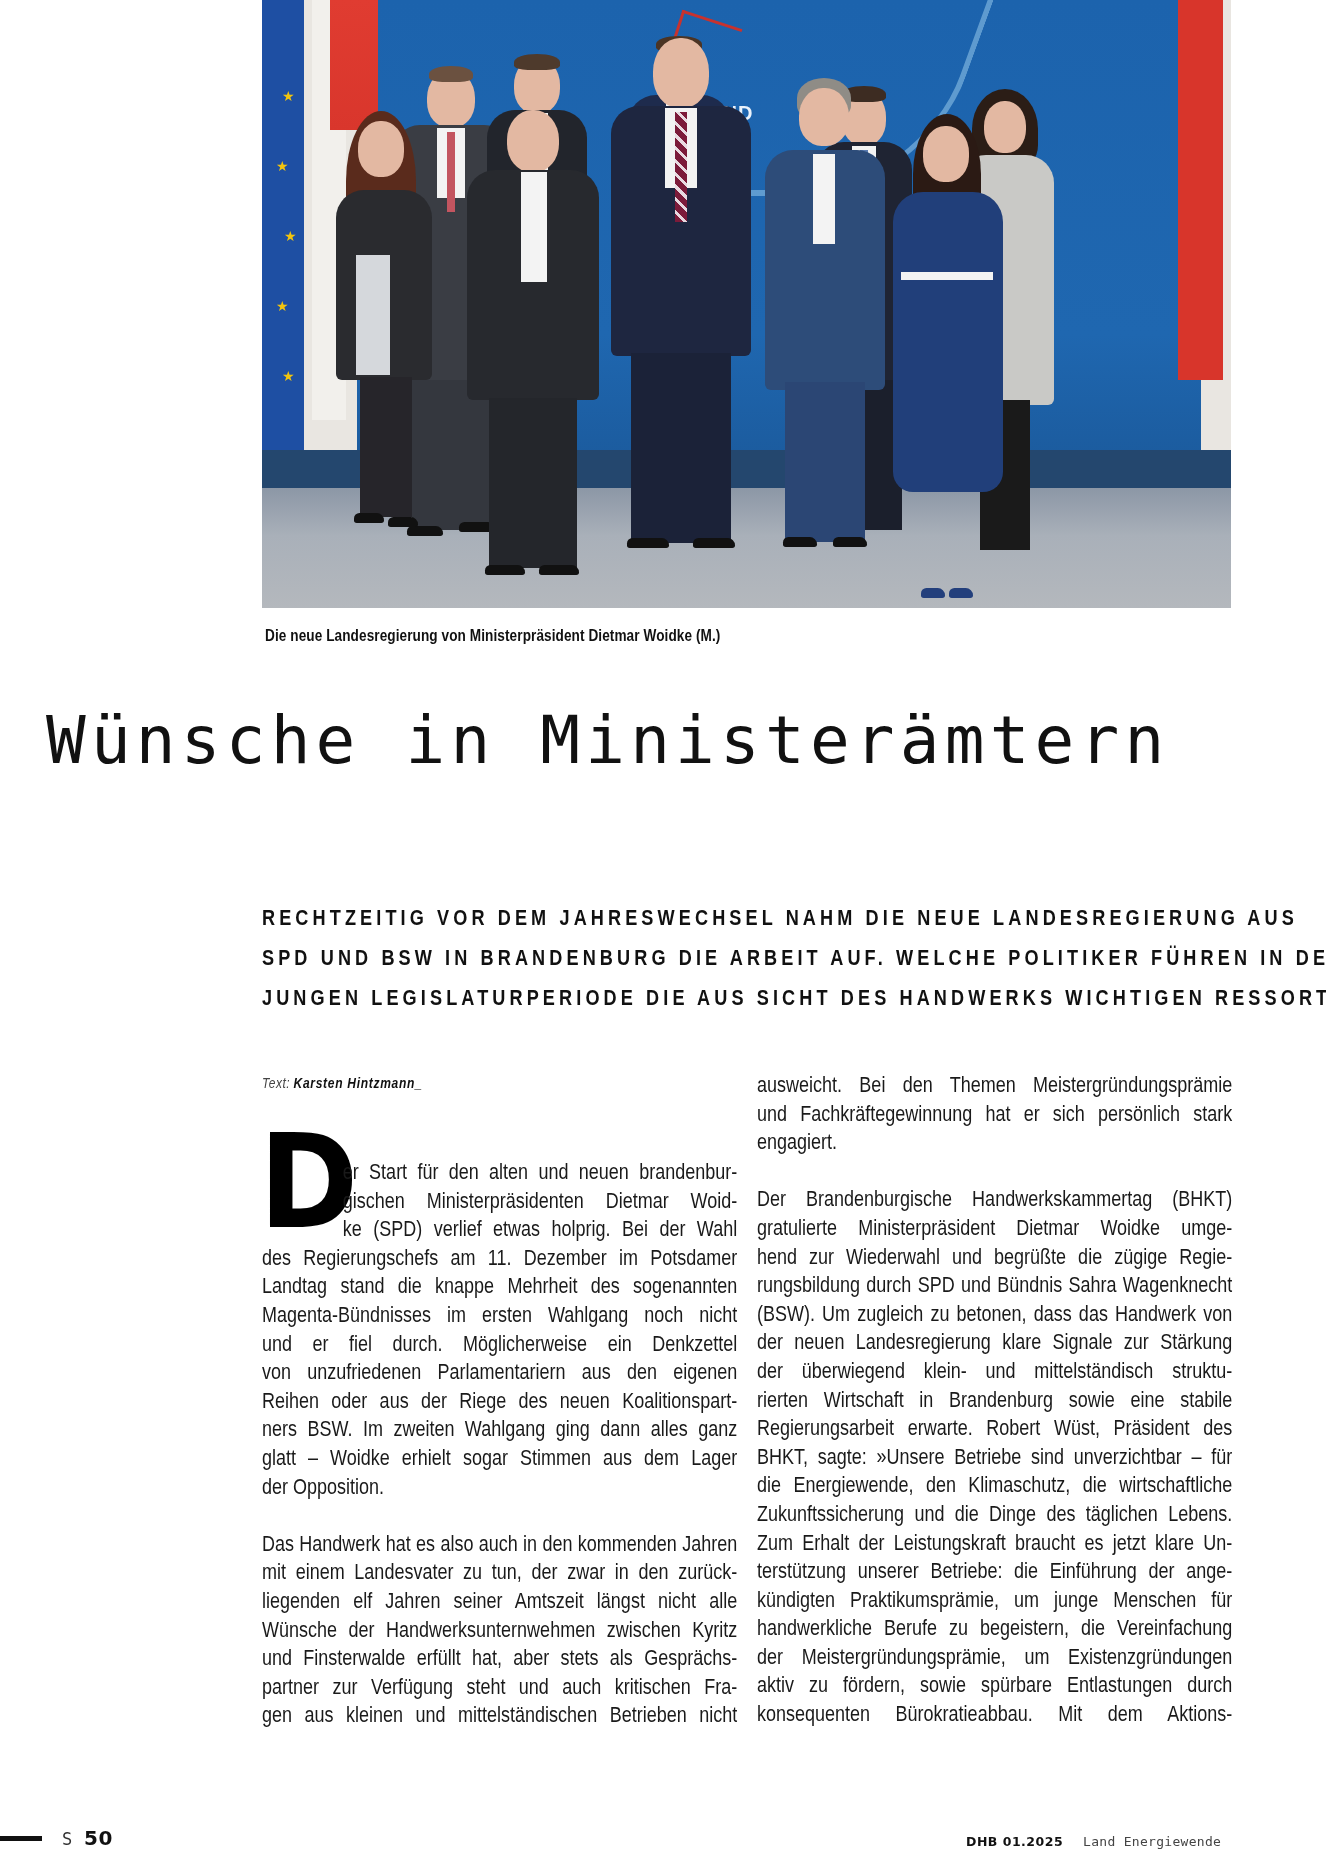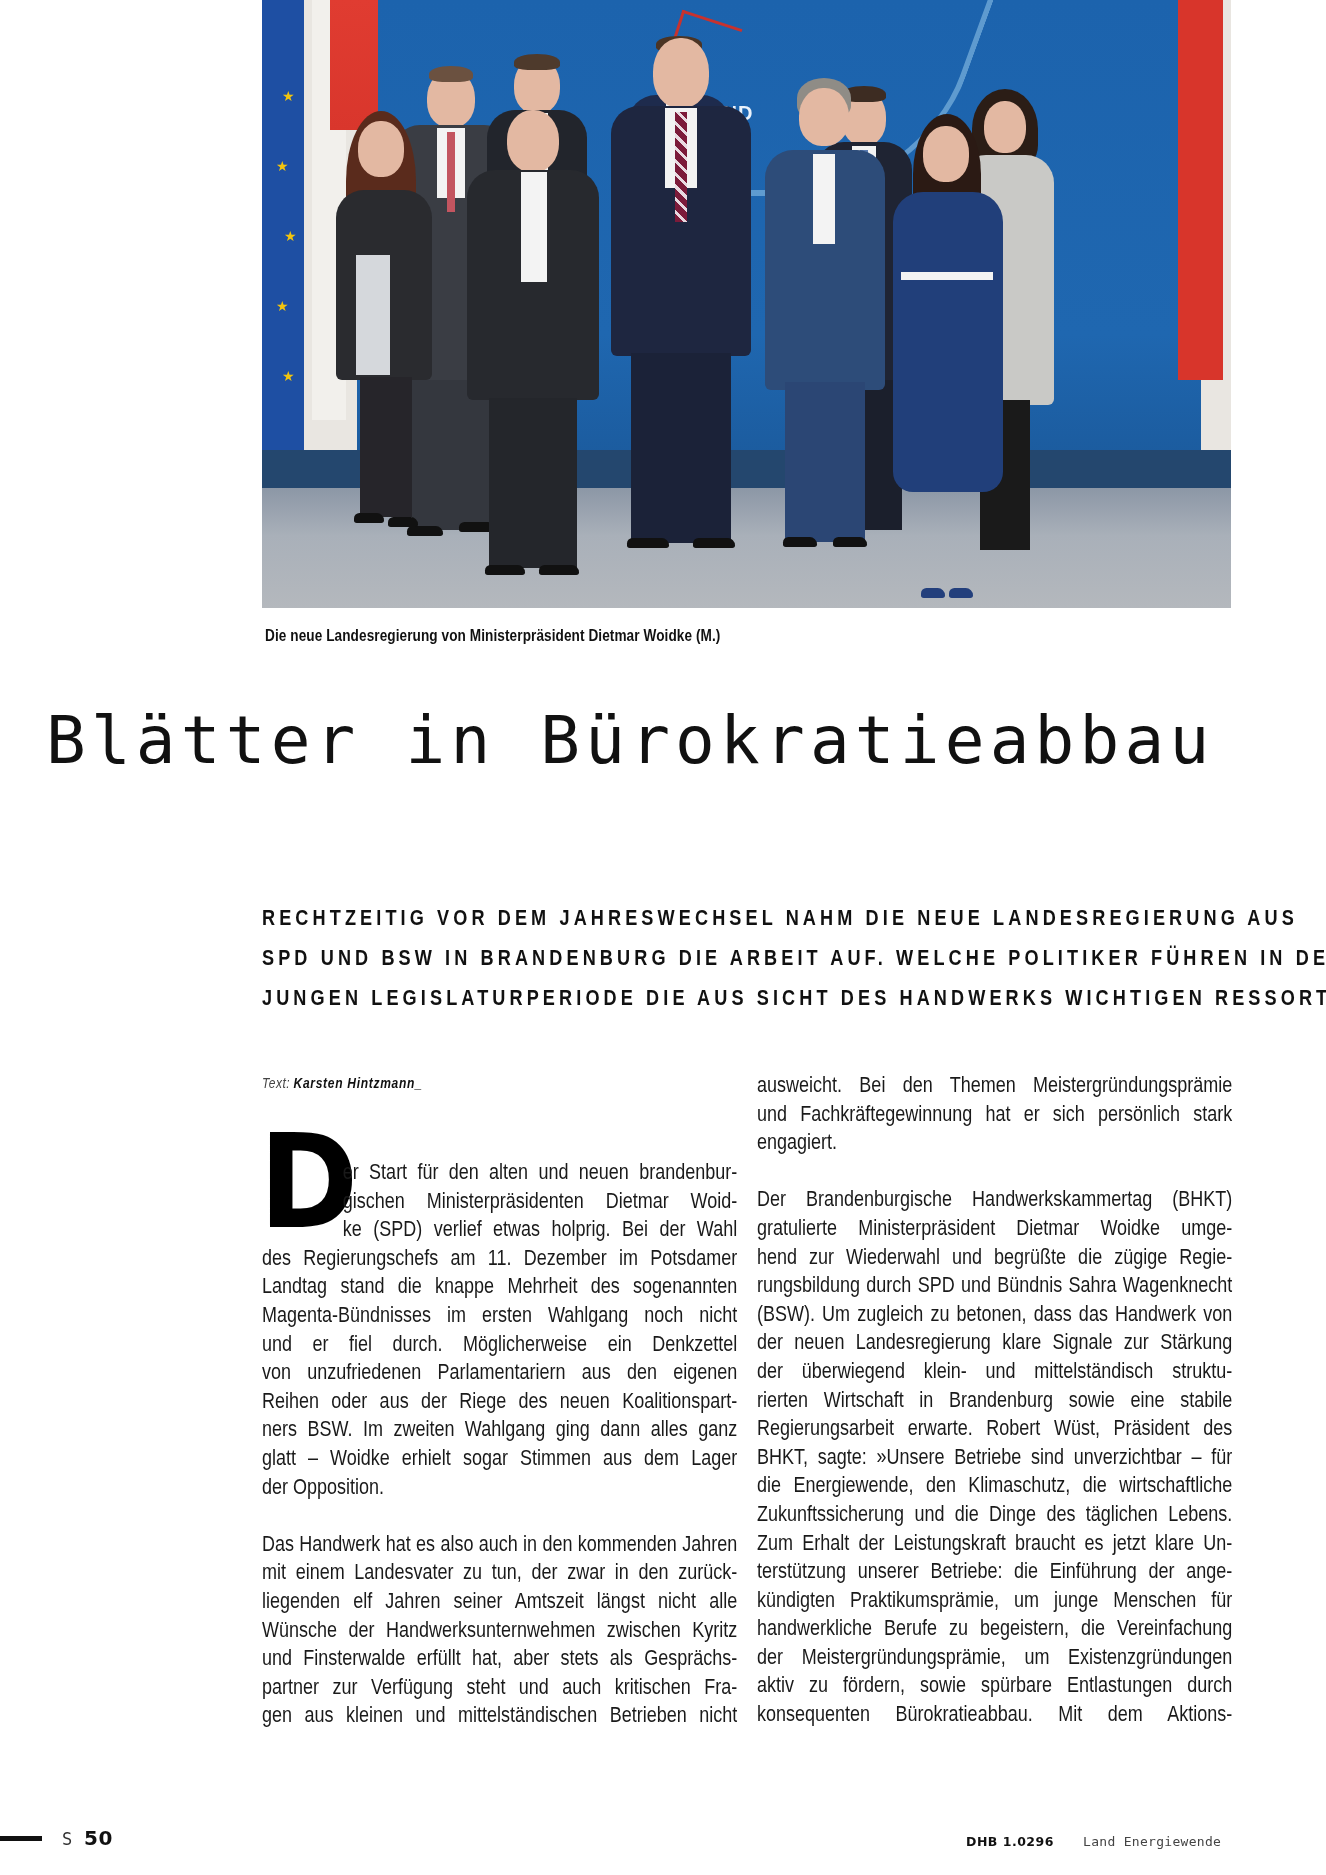--- a/index.html
+++ b/index.html
@@ -187,21 +187,21 @@
     <div class="shirt" style="left:-6px;top:152px;width:92px;height:8px;"></div>
     <div class="shoe" style="left:14px;top:468px;width:24px;background:#233f7c;"></div>
       <div class="shoe" style="left:42px;top:468px;width:24px;background:#233f7c;"></div>
   </div>
 
 </div>
 
 <div class="caption">Die neue Landesregierung von Ministerpräsident Dietmar Woidke (M.)</div>
 
 <h1 class="headline">
-  <span>Blätter in Bürokratieabbau</span>
+  <span>Wünsche in Ministerämtern</span>
 </h1>
 
 <div class="deck">
   <span>RECHTZEITIG VOR DEM JAHRESWECHSEL NAHM DIE NEUE LANDESREGIERUNG AUS</span>
   <span>SPD UND BSW IN BRANDENBURG DIE ARBEIT AUF. WELCHE POLITIKER FÜHREN IN DER</span>
   <span>JUNGEN LEGISLATURPERIODE DIE AUS SICHT DES HANDWERKS WICHTIGEN RESSORTS?</span>
 </div>
 
 <div class="byline">
   <span class="lbl">Text:</span>
@@ -257,14 +257,14 @@
   <span class="ln">kündigten Praktikumsprämie, um junge Menschen für</span>
   <span class="ln">handwerkliche Berufe zu begeistern, die Vereinfachung</span>
   <span class="ln">der Meistergründungsprämie, um Existenzgründungen</span>
   <span class="ln">aktiv zu fördern, sowie spürbare Entlastungen durch</span>
   <span class="ln">konsequenten Bürokratieabbau. Mit dem Aktions-</span>
 </div>
 
 <div class="footer-rule"></div>
 <span class="footer-s">S</span>
 <span class="footer-page">50</span>
-<span class="footer-issue">DHB 1.0296</span>
+<span class="footer-issue">DHB 01.2025</span>
 <span class="footer-section">Land Energiewende</span>
 
 </body></html>

